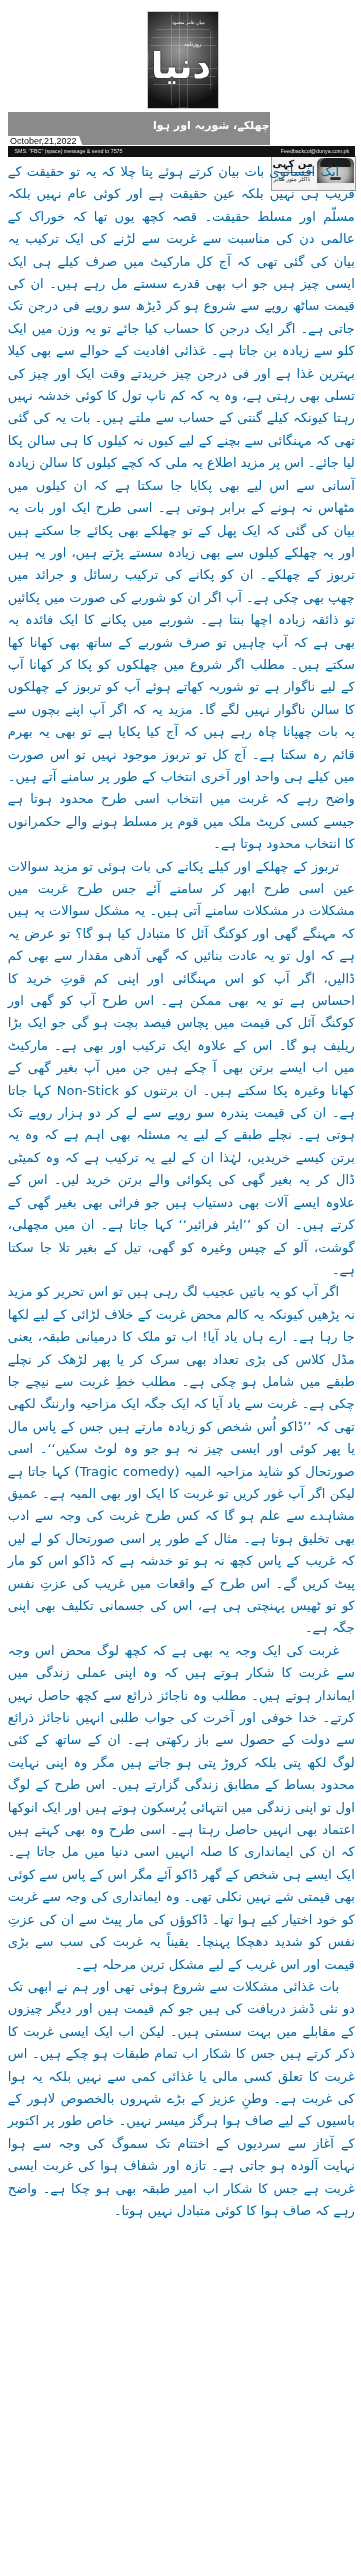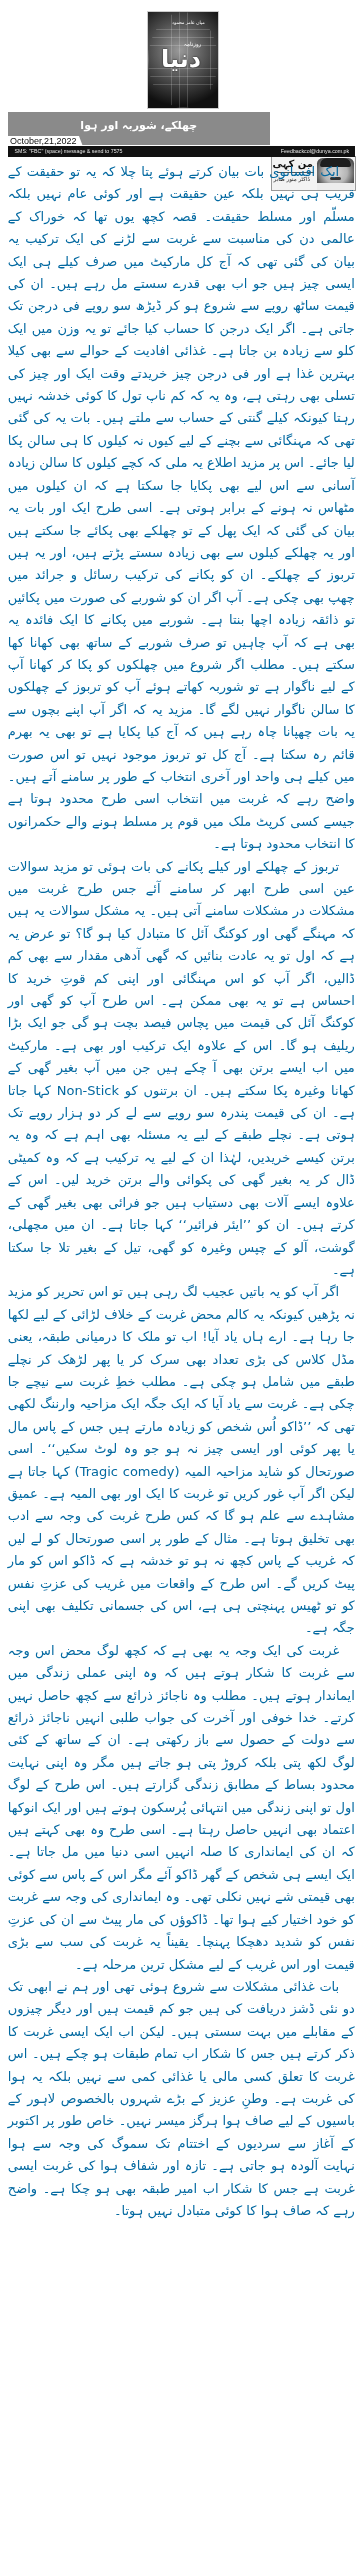--- a/index.html
+++ b/index.html
@@ -4,27 +4,27 @@
 <style>
   html, body { margin: 0; padding: 0; background: #ffffff; }
   body { width: 362px; height: 2576px; position: relative; overflow: hidden; font-family: "DejaVu Sans", sans-serif; color: #111; }
 
   
   .masthead { position: absolute; left: 147px; top: 11px; width: 70px; height: 96px; background: radial-gradient(circle at 45% 40%, #9a9a9a 0%, #4a4a4a 45%, #101010 80%); border: 0.6px solid #ccc; overflow: hidden; }
   .masthead .grid { position: absolute; inset: 0; background-image:
       repeating-linear-gradient(0deg, rgba(255,255,255,0.18) 0 0.6px, transparent 0.6px 7.8px),
       repeating-linear-gradient(90deg, rgba(255,255,255,0.18) 0 0.6px, transparent 0.6px 7.8px);
       border-radius: 50%; }
-  .masthead .logo-text { position: absolute; left: 0; right: 4px; top: 33px; text-align: center; font-size: 24px; color: #fff; font-weight: bold; direction: rtl; font-family: "DejaVu Sans", sans-serif; text-shadow: 0 0 1.7px #000; }
+  .masthead .logo-text { position: absolute; left: 0; right: 4px; top: 33px; text-align: center; font-size: 36px; color: #fff; font-weight: bold; direction: rtl; font-family: "DejaVu Sans", sans-serif; text-shadow: 0 0 1.7px #000; }
   .masthead .logo-sub { position: absolute; right: 16.7px; top: 29px; font-size: 5.6px; color: #fff; direction: rtl; }
   .masthead .logo-founder { position: absolute; right: 13.4px; top: 7.8px; font-size: 4.5px; color: #fff; direction: rtl; }
 
   
   .header-band { position: absolute; left: 7.8px; top: 112px; width: 262px; height: 33px; background: #8a8a8a; }
-  .col-title { position: absolute; left: 0; right: 0; top: 6.7px; text-align: center; font-size: 11px; color: #fff; direction: rtl; font-weight: bold; }
+  .col-title { position: absolute; left: 0; right: 0; top: 6.7px; font-size: 11px; color: #fff; direction: rtl; font-weight: bold; }
   .date-tab { position: absolute; left: 0; top: 24px; height: 26px; background: #fff; padding: 0 12.2px 0 2.2px; font-family: "Liberation Sans", sans-serif; font-size: 9px; color: #111; line-height: 10px; clip-path: polygon(0 0, 88% 0, 100% 100%, 0 100%); }
 
   .author-box { position: absolute; left: 271px; top: 112px; width: 83px; height: 33px; background: #f3f3f3; border: 0.6px solid #999; overflow: hidden; margin-top: 44px; }
   .author-photo { position: absolute; right: 1.1px; top: 1.1px; width: 37px; height: 32px; background: radial-gradient(ellipse at 50% 45%, #d8d8d8 0%, #b5b5b5 45%, #555 75%, #2a2a2a 100%); border-radius: 5.6px 5.6px 0 0; }
   .author-photo .hair { position: absolute; left: 3.3px; right: 3.3px; top: 0; height: 9px; background: #1e1e1e; border-radius: 16.7px 16.7px 4.5px 4.5px; }
   .author-photo .mustache { position: absolute; left: 13.4px; top: 19px; width: 11px; height: 2.8px; background: #333; border-radius: 2.2px; }
   .author-photo .shirt { position: absolute; left: 0; right: 0; bottom: 0; height: 6.7px; background: #ececec; }
   .column-name { position: absolute; right: 42px; top: 1.1px; font-size: 10px; font-weight: bold; direction: rtl; color: #111; }
   .author-divider { position: absolute; left: 4.5px; width: 37px; top: 15px; height: 0.6px; background: #555; }
   .author-name { position: absolute; right: 45px; top: 19px; font-size: 5.6px; direction: rtl; color: #222; }

